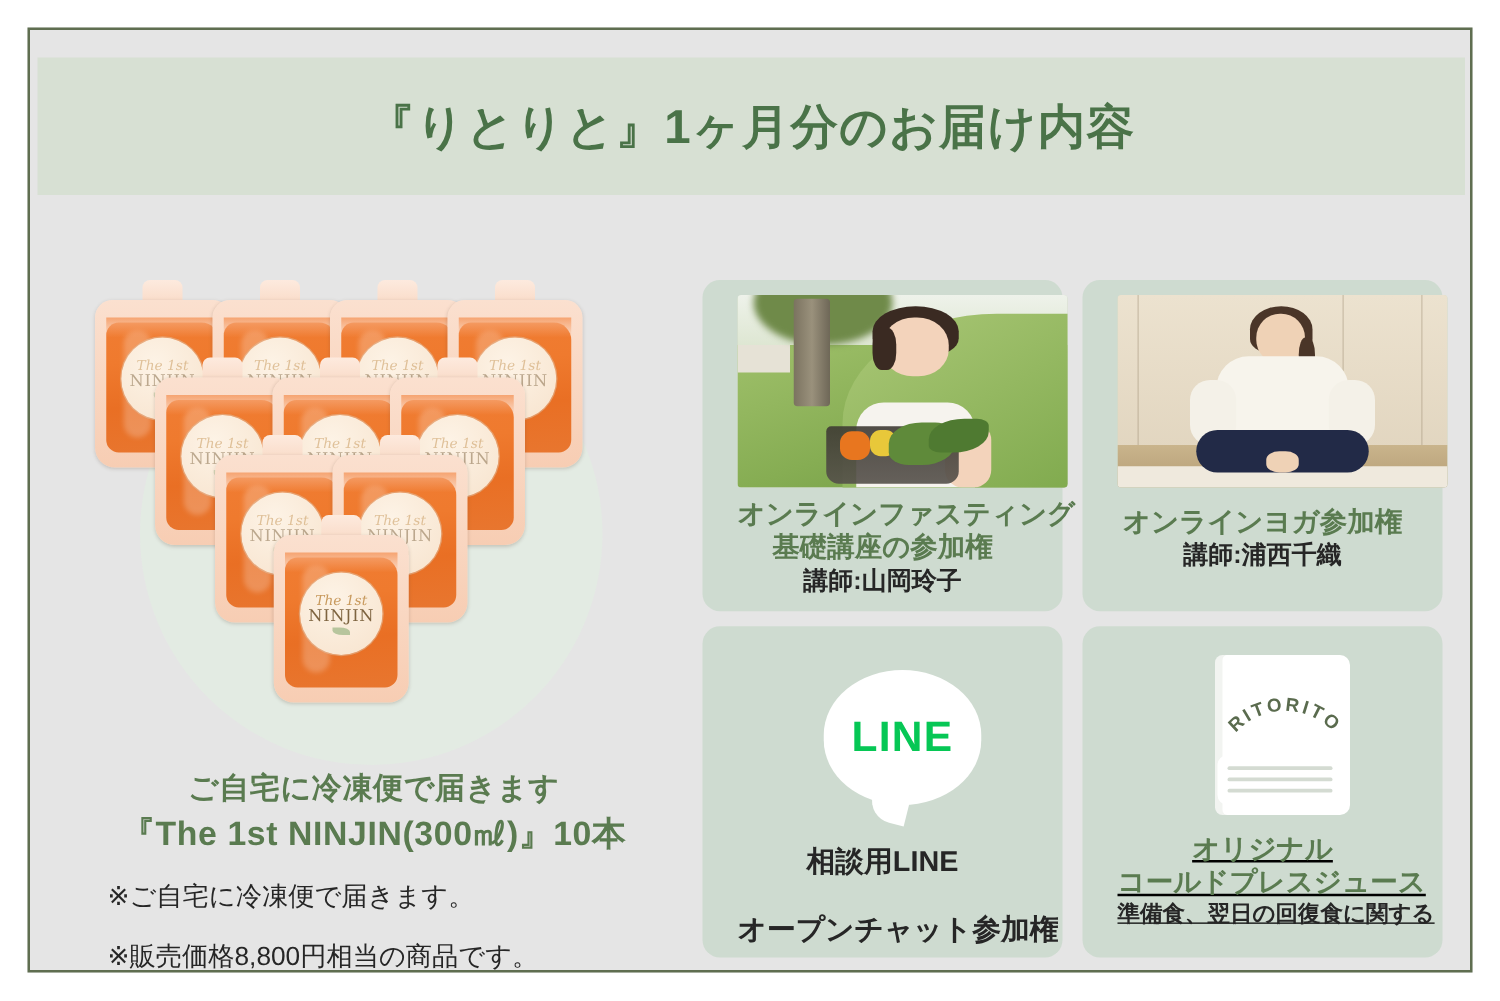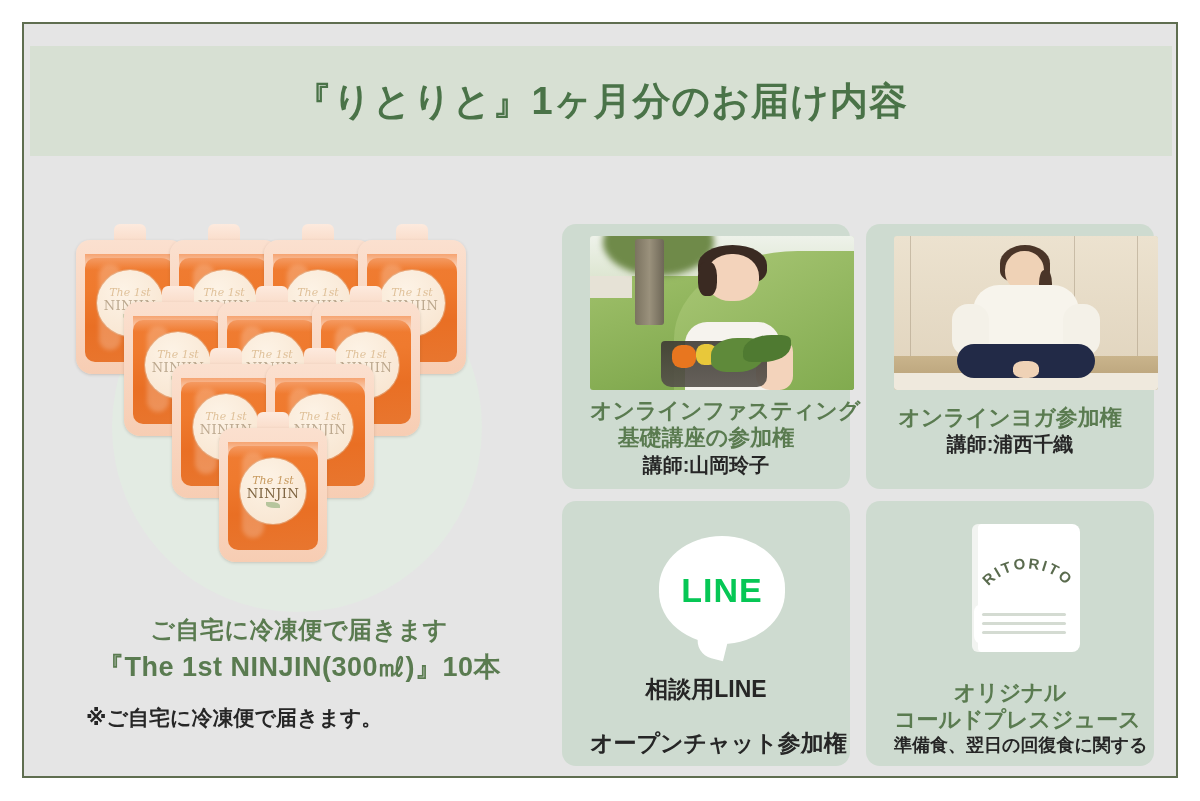--- a/index.html
+++ b/index.html
@@ -160,21 +160,21 @@
   #prod-line-1 { font-size: 24px; letter-spacing: .5px; }
   #prod-line-2 { font-size: 27px; letter-spacing: .5px; margin-top: 3px; }
   #product-notes {
     margin-top: 13px;
     text-align: left;
     padding-left: 22px;
   }
   .note {
     font-size: 21px;
     color: #262626;
-    font-weight: bold;
+    font-weight: normal;
     line-height: 1.42;
     white-space: nowrap;
     margin-top: 18px;
   }
 
   
   #cards-grid {
     position: absolute;
     left: 538px; top: 54px;
     width: 574px; height: 542px;
@@ -504,20 +504,21 @@
             <div class="leaf"></div>
           </div>
         </div>
       </div>
 
       <div id="product-caption">
         <div class="prod-line" id="prod-line-1">ご自宅に冷凍便で届きます</div>
         <div class="prod-line" id="prod-line-2">『The 1st NINJIN(300㎖)』10本</div>
         <div id="product-notes">
           <div class="note">※ご自宅に冷凍便で届きます。</div>
+          <div class="note">※販売価格8,800円相当の商品です。</div>
         </div>
       </div>
     </div>
 
     <div id="cards-grid">
 
       <div class="card">
         <div class="photo">
           <div class="ph-sky"></div>
           <div class="ph-hill"></div>
@@ -586,21 +587,21 @@
             <div class="book-pages"></div>
             <div class="book-line bl1"></div>
             <div class="book-line bl2"></div>
             <div class="book-line bl3"></div>
             <svg class="book-arc" viewBox="0 0 108 60">
               <path id="arcpath" d="M 12 48 A 48 42 0 0 1 100 48" fill="none"></path>
               <text><textPath href="#arcpath" startOffset="50%" text-anchor="middle">RITORITO</textPath></text>
             </svg>
           </div>
         </div>
-        <div class="card-text" style="margin-top:16px;">
+        <div class="card-text" style="margin-top:2px;text-decoration:underline;">
           <div class="card-title">オリジナル</div>
           <div class="card-title">コールドプレスジュース</div>
           <div class="card-desc">準備食、翌日の回復食に関する</div>
         </div>
       </div>
 
     </div>
   </div>
 </div>
 

